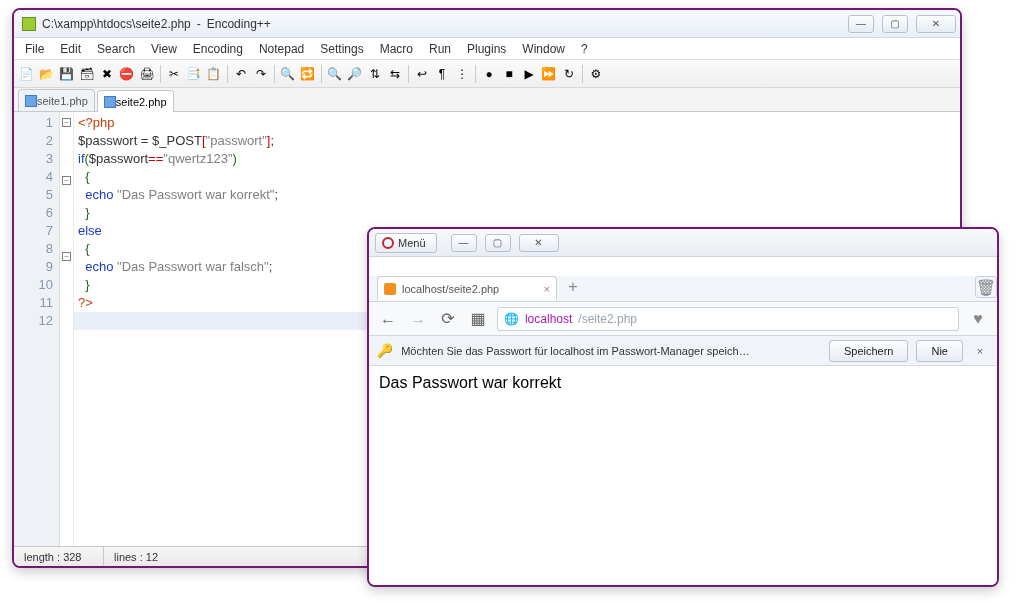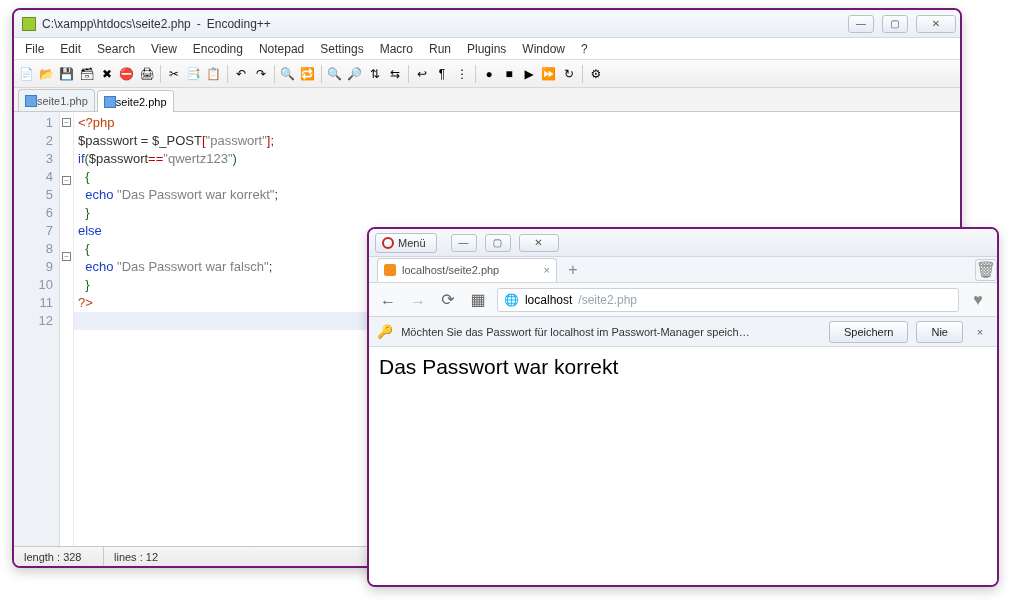--- a/index.html
+++ b/index.html
@@ -163,24 +163,25 @@
     border: 1px solid #b6c2d2;
     border-radius: 3px;
     background: linear-gradient(#fdfefe,#e6ecf3);
     padding: 0 10px 0 6px;
     display: inline-flex; align-items: center;
     font-size: 11px; color: #333; gap: 4px;
   }
   .o-tabs {
     height: 26px;
     border-bottom: 1px solid #d0d6de;
-    display: flex; align-items: center;
+    display: flex; align-items: flex-start;
     padding-left: 8px;
     gap: 4px;
     background: #f2f5f9;
+    margin-top: 19px;
   }
   .o-tab {
     height: 24px;
     border: 1px solid #c9d1dc;
     border-bottom: none;
     border-radius: 4px 4px 0 0;
     background: #fff;
     display: flex; align-items: center;
     padding: 0 6px;
     font-size: 11px; color: #555;
@@ -206,21 +207,21 @@
   .urlfield {
     flex: 1;
     height: 24px;
     border: 1px solid #c9d1dc;
     border-radius: 3px;
     background: #fff;
     display: flex; align-items: center;
     padding: 0 6px; gap: 6px;
     font-size: 12px;
   }
-  .urlfield .host { color: #000000; }
+  .urlfield .host { color: #a21caf; }
   .urlfield .path { color: #9aa3ae; }
   .heart { width: 22px; height: 22px; display: inline-flex; align-items: center; justify-content: center; color: #888; }
   .infobar {
     height: 30px;
     border-bottom: 1px solid #d6dbe2;
     background: #f0f3f7;
     display: flex; align-items: center;
     padding: 0 8px; gap: 8px;
     font-size: 11px; color: #333;
   }
@@ -233,21 +234,21 @@
     background: linear-gradient(#fdfefe,#e6ecf3);
     font-size: 11px; color: #222;
     display: inline-flex; align-items: center;
   }
   .o-close { width: 18px; height: 18px; display:inline-flex; align-items:center; justify-content:center; color:#666; }
   .page {
     flex: 1;
     background: #fff;
     padding: 8px 10px;
     font-family: "Times New Roman", serif;
-    font-size: 21px;
+    font-size: 16px;
     color: #000;
   }
 </style>
 </head>
 <body>
 
 <div id="npp" class="window">
   <div class="titlebar">
     <span style="width:14px;height:14px;background:#9acd32;border:1px solid #6b8e23;display:inline-block;"></span>
     <span>C:\xampp\htdocs\seite2.php</span>

